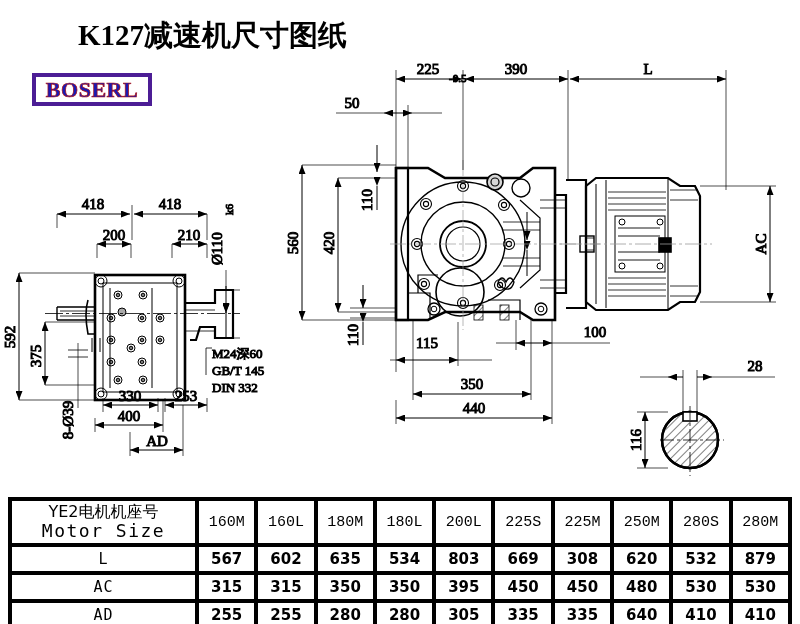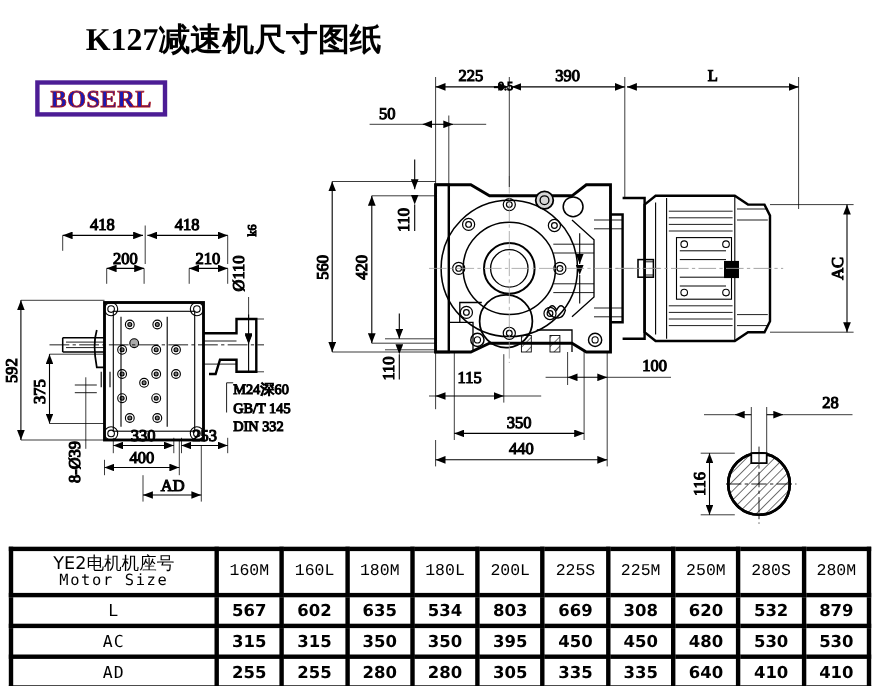--- a/index.html
+++ b/index.html
@@ -89,21 +89,21 @@
     line-height: 1.12;
     padding: 2px 4px;
   }
   #spec-table .hdr-cn {
     font-family: "DejaVu Sans", sans-serif;
     font-size: 16px;
     letter-spacing: 0px;
   }
   #spec-table .hdr-en {
     font-family: "DejaVu Sans Mono", monospace;
-    font-size: 14px;
+    font-size: 18px;
     letter-spacing: 1.5px;
   }
   #spec-table .rowlabel {
     font-family: "DejaVu Sans Mono", monospace;
     font-size: 15px;
     letter-spacing: 1px;
   }
   #spec-table .colhdr {
     font-family: Liberation Mono, monospace;
     font-size: 15px;

